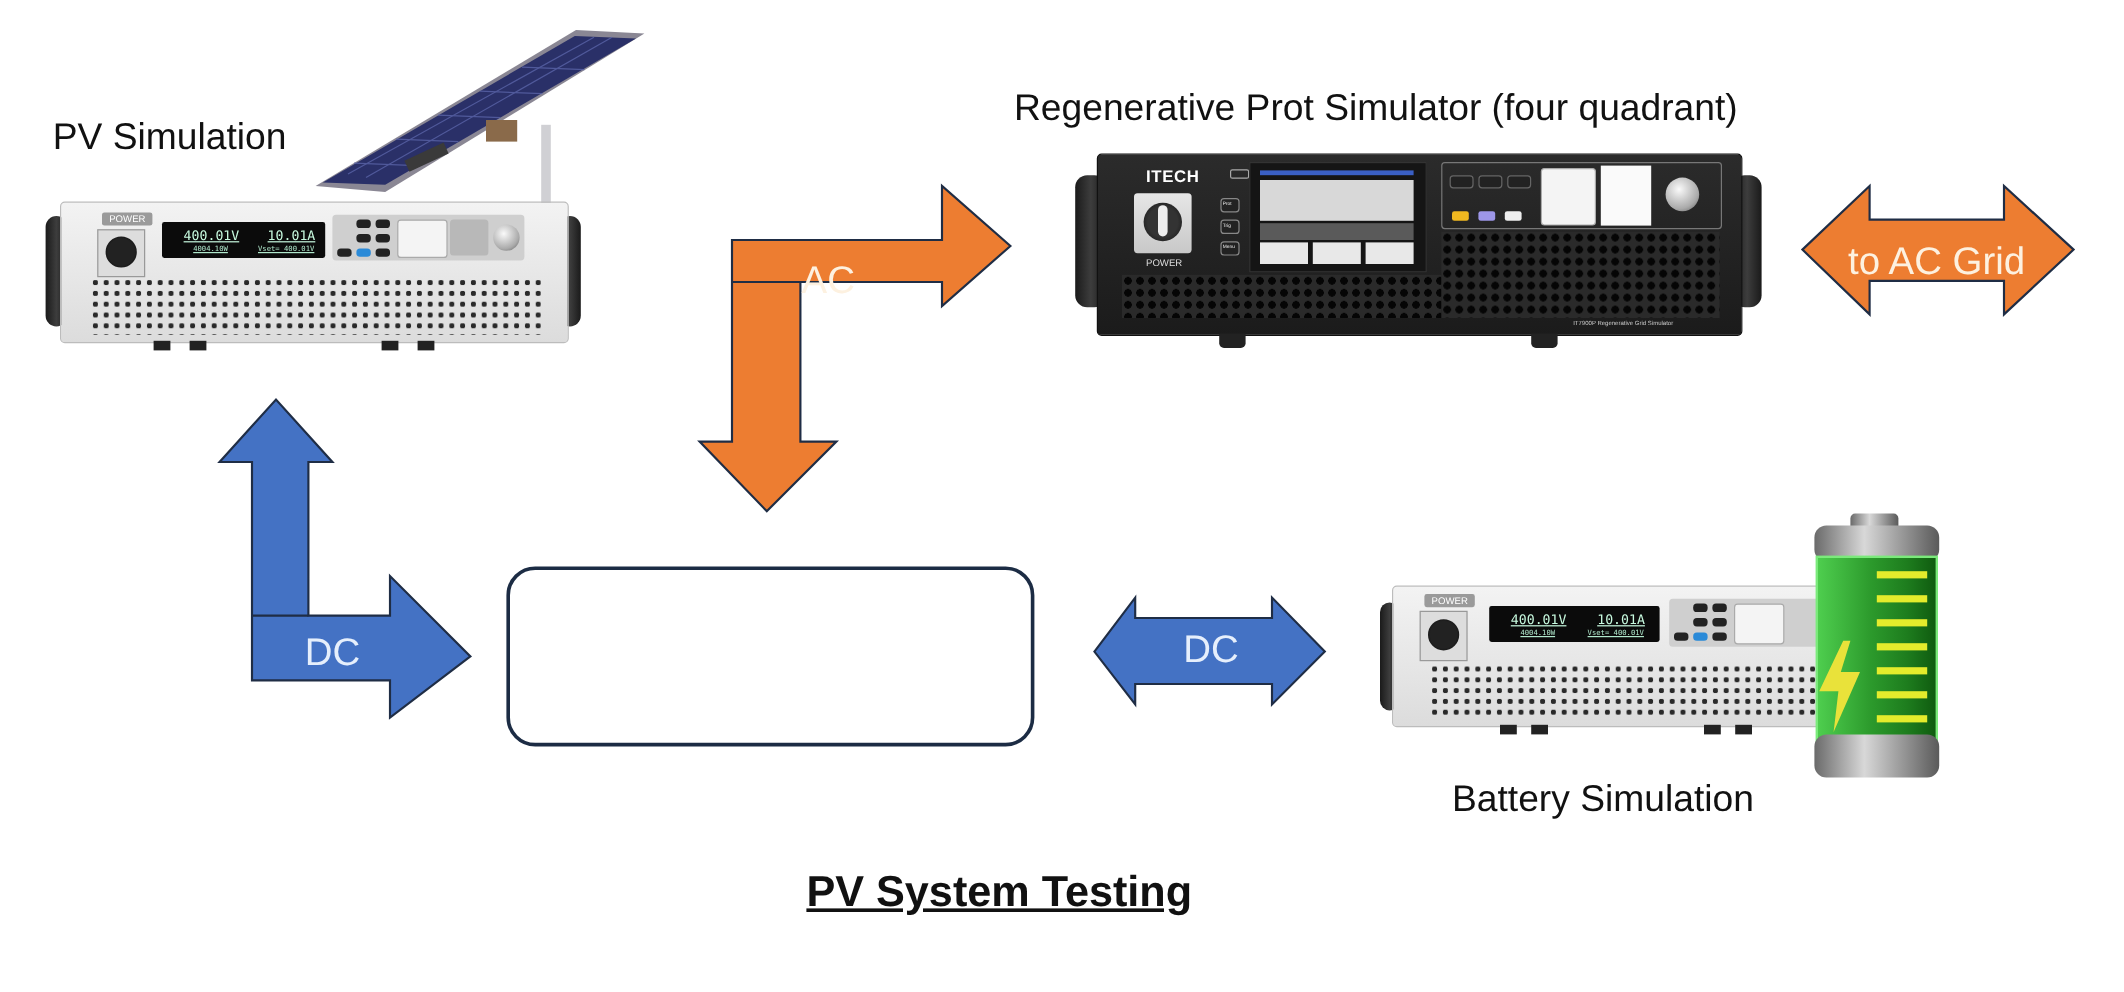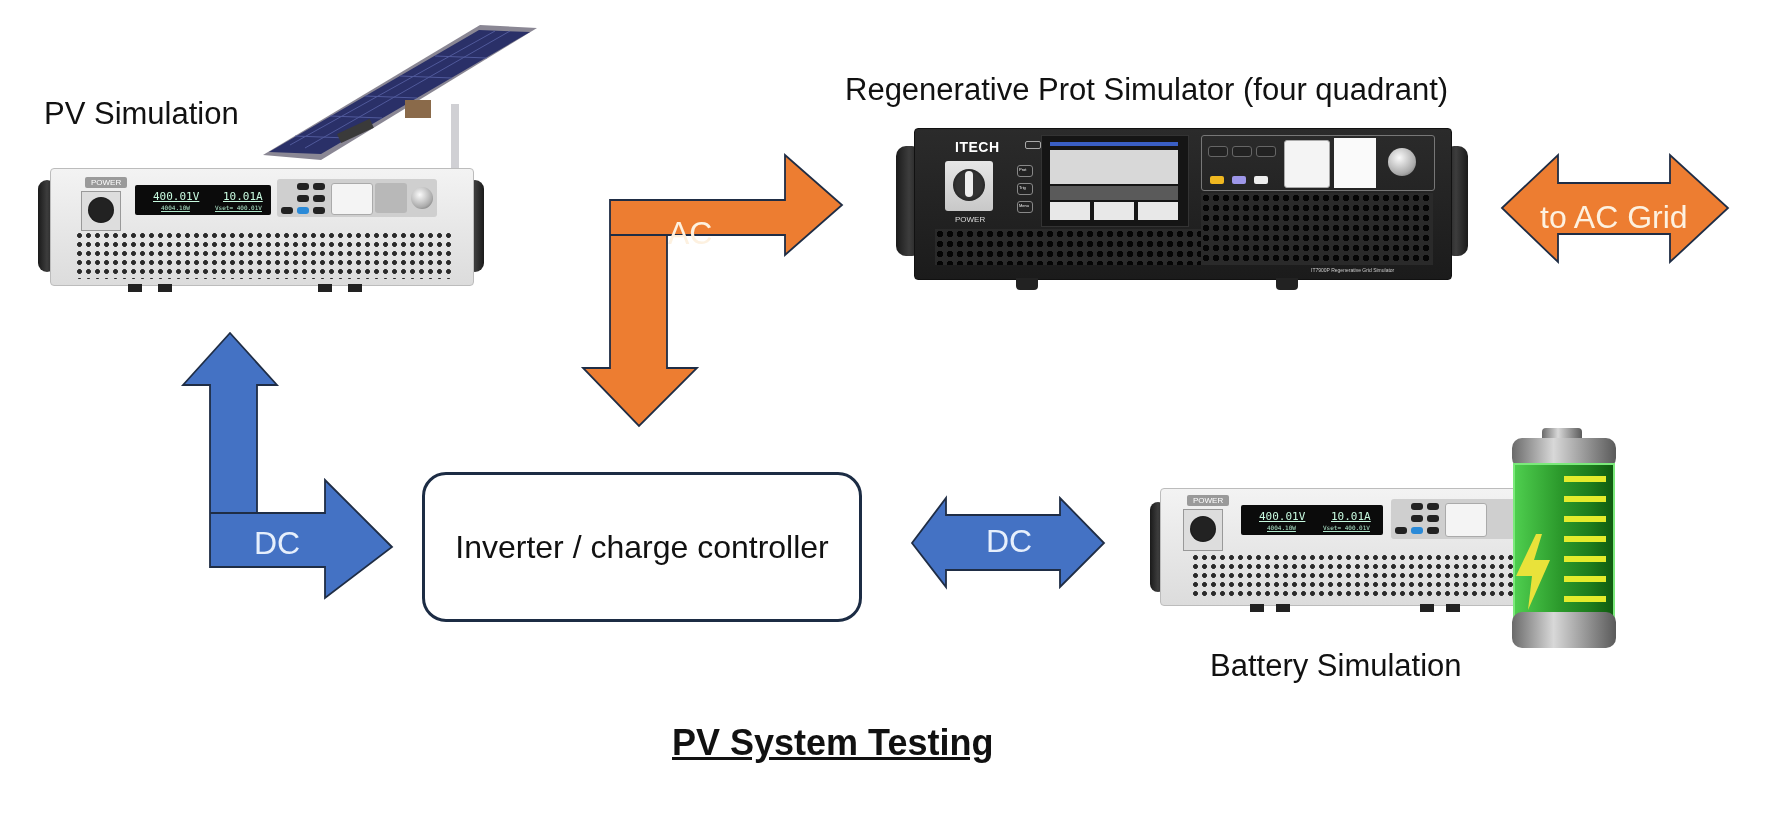--- a/index.html
+++ b/index.html
@@ -162,21 +162,20 @@
   <line x1="30" y1="183" x2="77" y2="183" stroke="#1f2d45" stroke-width="1.8"></line>
 </svg>
 <div class="abs arrow-text-blue" style="left:254px; top:525px;">DC</div>
 
 <svg style="left:910px; top:495px;" width="210" height="100" viewBox="0 0 210 100">
   <path d="M2,48 L36,3 L36,20 L150,20 L150,3 L194,48 L150,92 L150,75 L36,75 L36,92 Z" fill="#4472c4" stroke="#1f2d45" stroke-width="1.8"></path>
 </svg>
 <div class="abs arrow-text-blue" style="left:986px; top:523px;">DC</div>
 
 <div class="abs dut">
-  <div class="dut-line1">Inverter / charge controller</div>
 </div>
 
 <div class="abs" style="left:1150px; top:488px; width:380px; height:130px;">
   <div class="abs handle-dark" style="left:0; top:14px; width:16px; height:90px;"></div>
   <div class="abs rack-silver" style="left:10px; top:0; width:370px; height:116px;">
     <div class="abs" style="left:26px; top:6px; font-size:8px; color:#fff; background:#9a9a9a; padding:1px 6px; border-radius:2px;">POWER</div>
     <div class="abs" style="left:22px; top:20px; width:38px; height:40px; background:#ddd; border:1px solid #999;">
       <div class="abs" style="left:6px; top:6px; width:26px; height:26px; border-radius:50%; background:radial-gradient(circle,#222 60%, #000);"></div>
     </div>
     <div class="abs lcd" style="left:80px; top:16px; width:142px; height:30px;">

